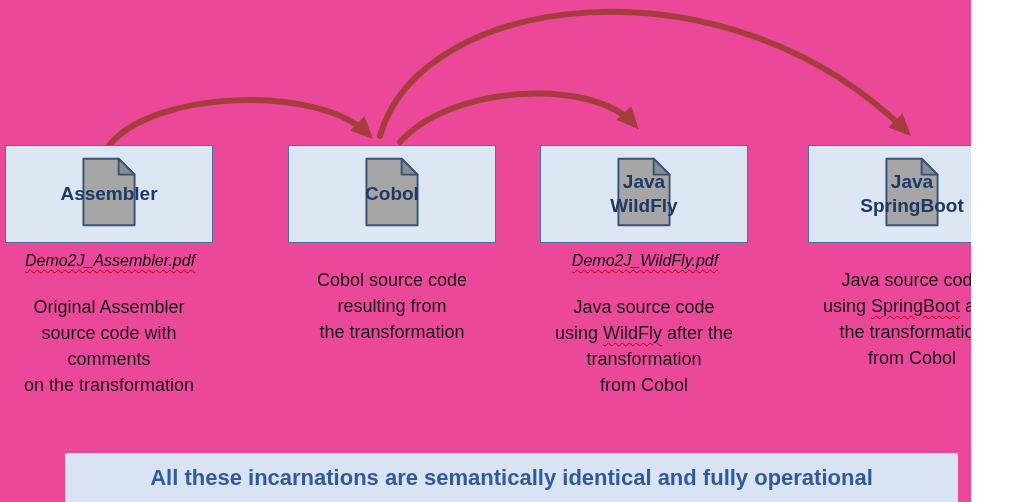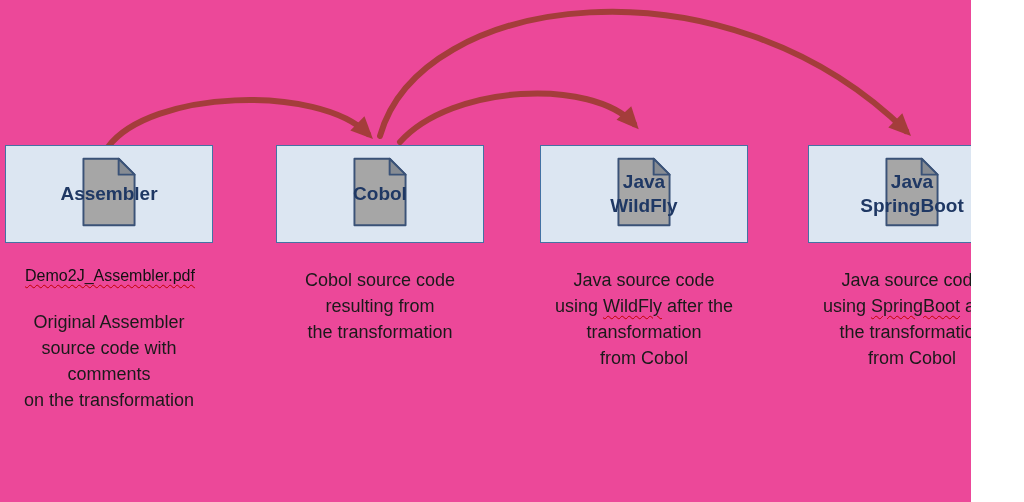--- a/index.html
+++ b/index.html
@@ -14,21 +14,21 @@
   .arrows {
     position: absolute;
     left: 0; top: 0;
     width: 1024px; height: 160px;
     pointer-events: none;
   }
   .arrow { fill: none; stroke-width: 6; stroke-linecap: round; }
 
   .card { position: absolute; top: 145px; width: 210px; }
   .card.c0 { left: 5px; }
-  .card.c1 { left: 276px; }
+  .card.c1 { left: 288px; }
   .card.c2 { left: 540px; }
   .card.c3 { left: 808px; }
 
   .box {
     position: relative;
     width: 208px; height: 98px;
     background: #dce6f2;
     border: 1.5px solid #4472a4;
     box-sizing: border-box;
   }
@@ -46,22 +46,23 @@
     justify-content: center;
     text-align: center;
     font-weight: bold;
     font-size: 19px;
     line-height: 1.25;
     color: #1f3864;
     white-space: pre-line;
     z-index: 2;
   }
   .filename {
-    margin-top: 24px;
+    margin-top: 9px;
     text-align: center;
+    font-style: italic;
     font-size: 16px;
     color: #111111;
   }
   .squiggle {
     text-decoration-line: underline;
     text-decoration-style: wavy;
     text-decoration-color: #c00000;
     text-decoration-thickness: 1px;
     text-underline-offset: 3px;
   }
@@ -135,20 +136,21 @@
 
   <div class="card c2">
     <div class="box">
       <svg class="doc" viewBox="0 0 56 72" aria-hidden="true">
         <path d="M1.5,1.5 H38 L54.5,18 V70.5 H1.5 Z" fill="#a6a6a6" stroke="#3a5277" stroke-width="2" stroke-linejoin="round"></path>
         <path d="M38,1.5 V18 H54.5 Z" fill="#878c93" stroke="#3a5277" stroke-width="2" stroke-linejoin="round"></path>
       </svg>
       <div class="box-label">Java
 WildFly</div>
     </div>
+    <div class="filename squiggle">Demo2J_WildFly.pdf</div>
     <div class="desc"><span>Java source code
 using </span><span class="squiggle">WildFly</span><span> after the
 transformation
 from Cobol</span></div>
   </div>
 
   <div class="card c3">
     <div class="box">
       <svg class="doc" viewBox="0 0 56 72" aria-hidden="true">
         <path d="M1.5,1.5 H38 L54.5,18 V70.5 H1.5 Z" fill="#a6a6a6" stroke="#3a5277" stroke-width="2" stroke-linejoin="round"></path>
@@ -156,14 +158,15 @@
       </svg>
       <div class="box-label">Java
 SpringBoot</div>
     </div>
     <div class="desc"><span>Java source code
 using </span><span class="squiggle">SpringBoot</span><span> after
 the transformation
 from Cobol</span></div>
   </div>
 
+  <div class="banner">All these incarnations are semantically identical and fully operational</div>
 
 </div>
 
 </body></html>

